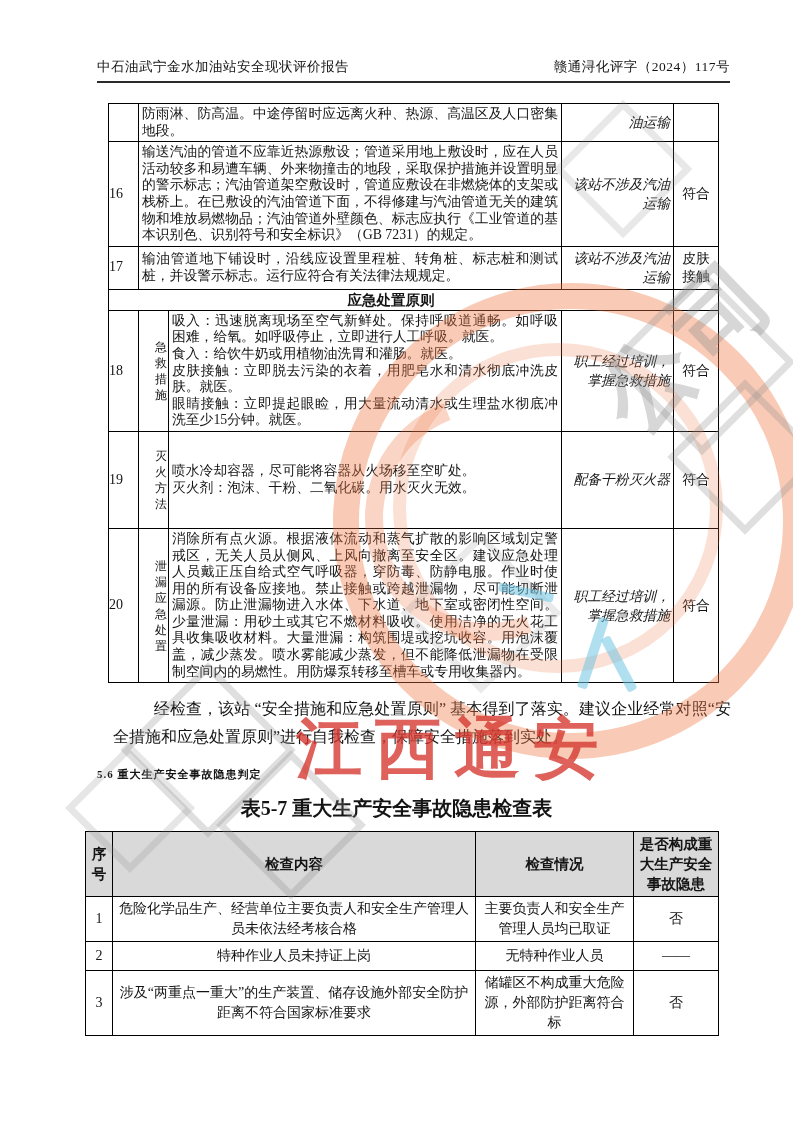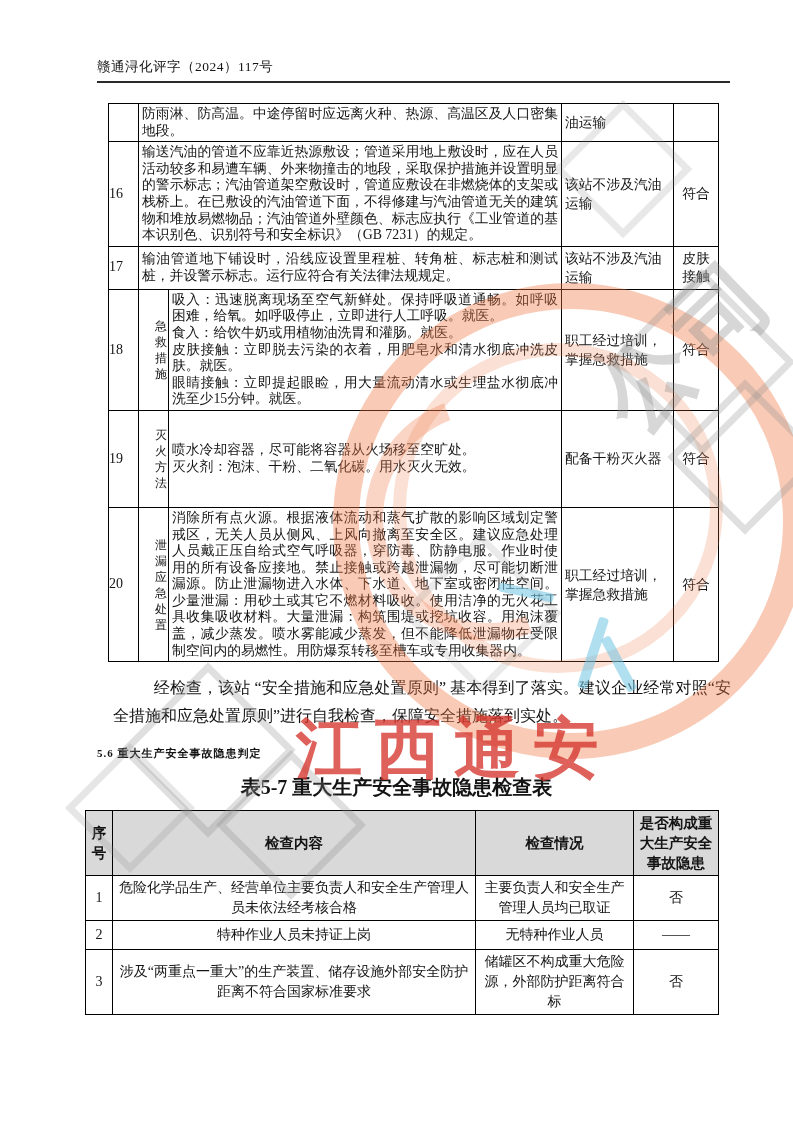--- a/index.html
+++ b/index.html
@@ -20,21 +20,21 @@
   
   table { border-collapse:collapse; table-layout:fixed; }
   .t1 { margin:8px 0 0 108px; width:610px; }
   .t1 td {
     border:1px solid #000; font-size:13.8px; line-height:16.6px;
     padding:2px 3px; vertical-align:middle; word-break:break-all;
   }
   .t1 td.no     { text-align:left; font-size:14px; padding:0; }
   .t1 td.lbl    { text-align:center; font-size:12px; line-height:16px; padding:16px; }
   .t1 td.cnt    { text-align:justify; white-space:pre-line; }
-  .t1 td.st     { text-align:left; line-height:19px; }
+  .t1 td.st     { text-align:right; line-height:19px;font-style:italic; }
   .t1 td.rs     { text-align:center; line-height:18px; }
   .t1 tr.secrow td.sec {
     text-align:center; font-weight:bold; font-size:14.5px;
     height:20px; line-height:20px; padding:0;
   }
   
   .para {
     margin:12px 0 0 113px; width:618px;
     font-size:16px; line-height:28px; text-align:justify; text-indent:2.55em;
   }
@@ -90,20 +90,21 @@
   .b1 { left:588px; top:616px; width:10px; height:74px; transform:rotate(18deg); }
   .b2 { left:614px; top:634px; width:10px; height:60px; transform:rotate(-28deg); }
   .b3 { left:498px; top:588px; width:56px; height:9px;  transform:rotate(12deg); }
 </style>
 </head>
 <body>
 
 <div class="page">
 
   <div class="hdr">
+    <span>中石油武宁金水加油站安全现状评价报告</span>
     <span>赣通浔化评字（2024）117号</span>
   </div>
 
   <div class="flow">
 
     <table class="t1">
       <colgroup>
         <col style="width:30px">
           <col style="width:30px">
           <col style="width:393px">
@@ -121,20 +122,24 @@
             <td class="no">16</td>
             <td class="cnt" colspan="2">输送汽油的管道不应靠近热源敷设；管道采用地上敷设时，应在人员活动较多和易遭车辆、外来物撞击的地段，采取保护措施并设置明显的警示标志；汽油管道架空敷设时，管道应敷设在非燃烧体的支架或栈桥上。在已敷设的汽油管道下面，不得修建与汽油管道无关的建筑物和堆放易燃物品；汽油管道外壁颜色、标志应执行《工业管道的基本识别色、识别符号和安全标识》（GB 7231）的规定。</td>
             <td class="st">该站不涉及汽油运输</td>
             <td class="rs">符合</td>
           </tr>
           <tr>
             <td class="no">17</td>
             <td class="cnt" colspan="2">输油管道地下铺设时，沿线应设置里程桩、转角桩、标志桩和测试桩，并设警示标志。运行应符合有关法律法规规定。</td>
             <td class="st">该站不涉及汽油运输</td>
             <td class="rs">皮肤接触</td>
+          </tr>
+          <tr class="secrow">
+            <td class="sec" colspan="4">应急处置原则</td>
+            <td class="rs" colspan="1"></td>
           </tr>
           <tr>
             <td class="no">18</td>
             <td class="lbl">急救措施</td>
             <td class="cnt">吸入：迅速脱离现场至空气新鲜处。保持呼吸道通畅。如呼吸困难，给氧。如呼吸停止，立即进行人工呼吸。就医。
 食入：给饮牛奶或用植物油洗胃和灌肠。就医。
 皮肤接触：立即脱去污染的衣着，用肥皂水和清水彻底冲洗皮肤。就医。
 眼睛接触：立即提起眼睑，用大量流动清水或生理盐水彻底冲洗至少15分钟。就医。</td>
             <td class="st">职工经过培训，掌握急救措施</td>
             <td class="rs">符合</td>

